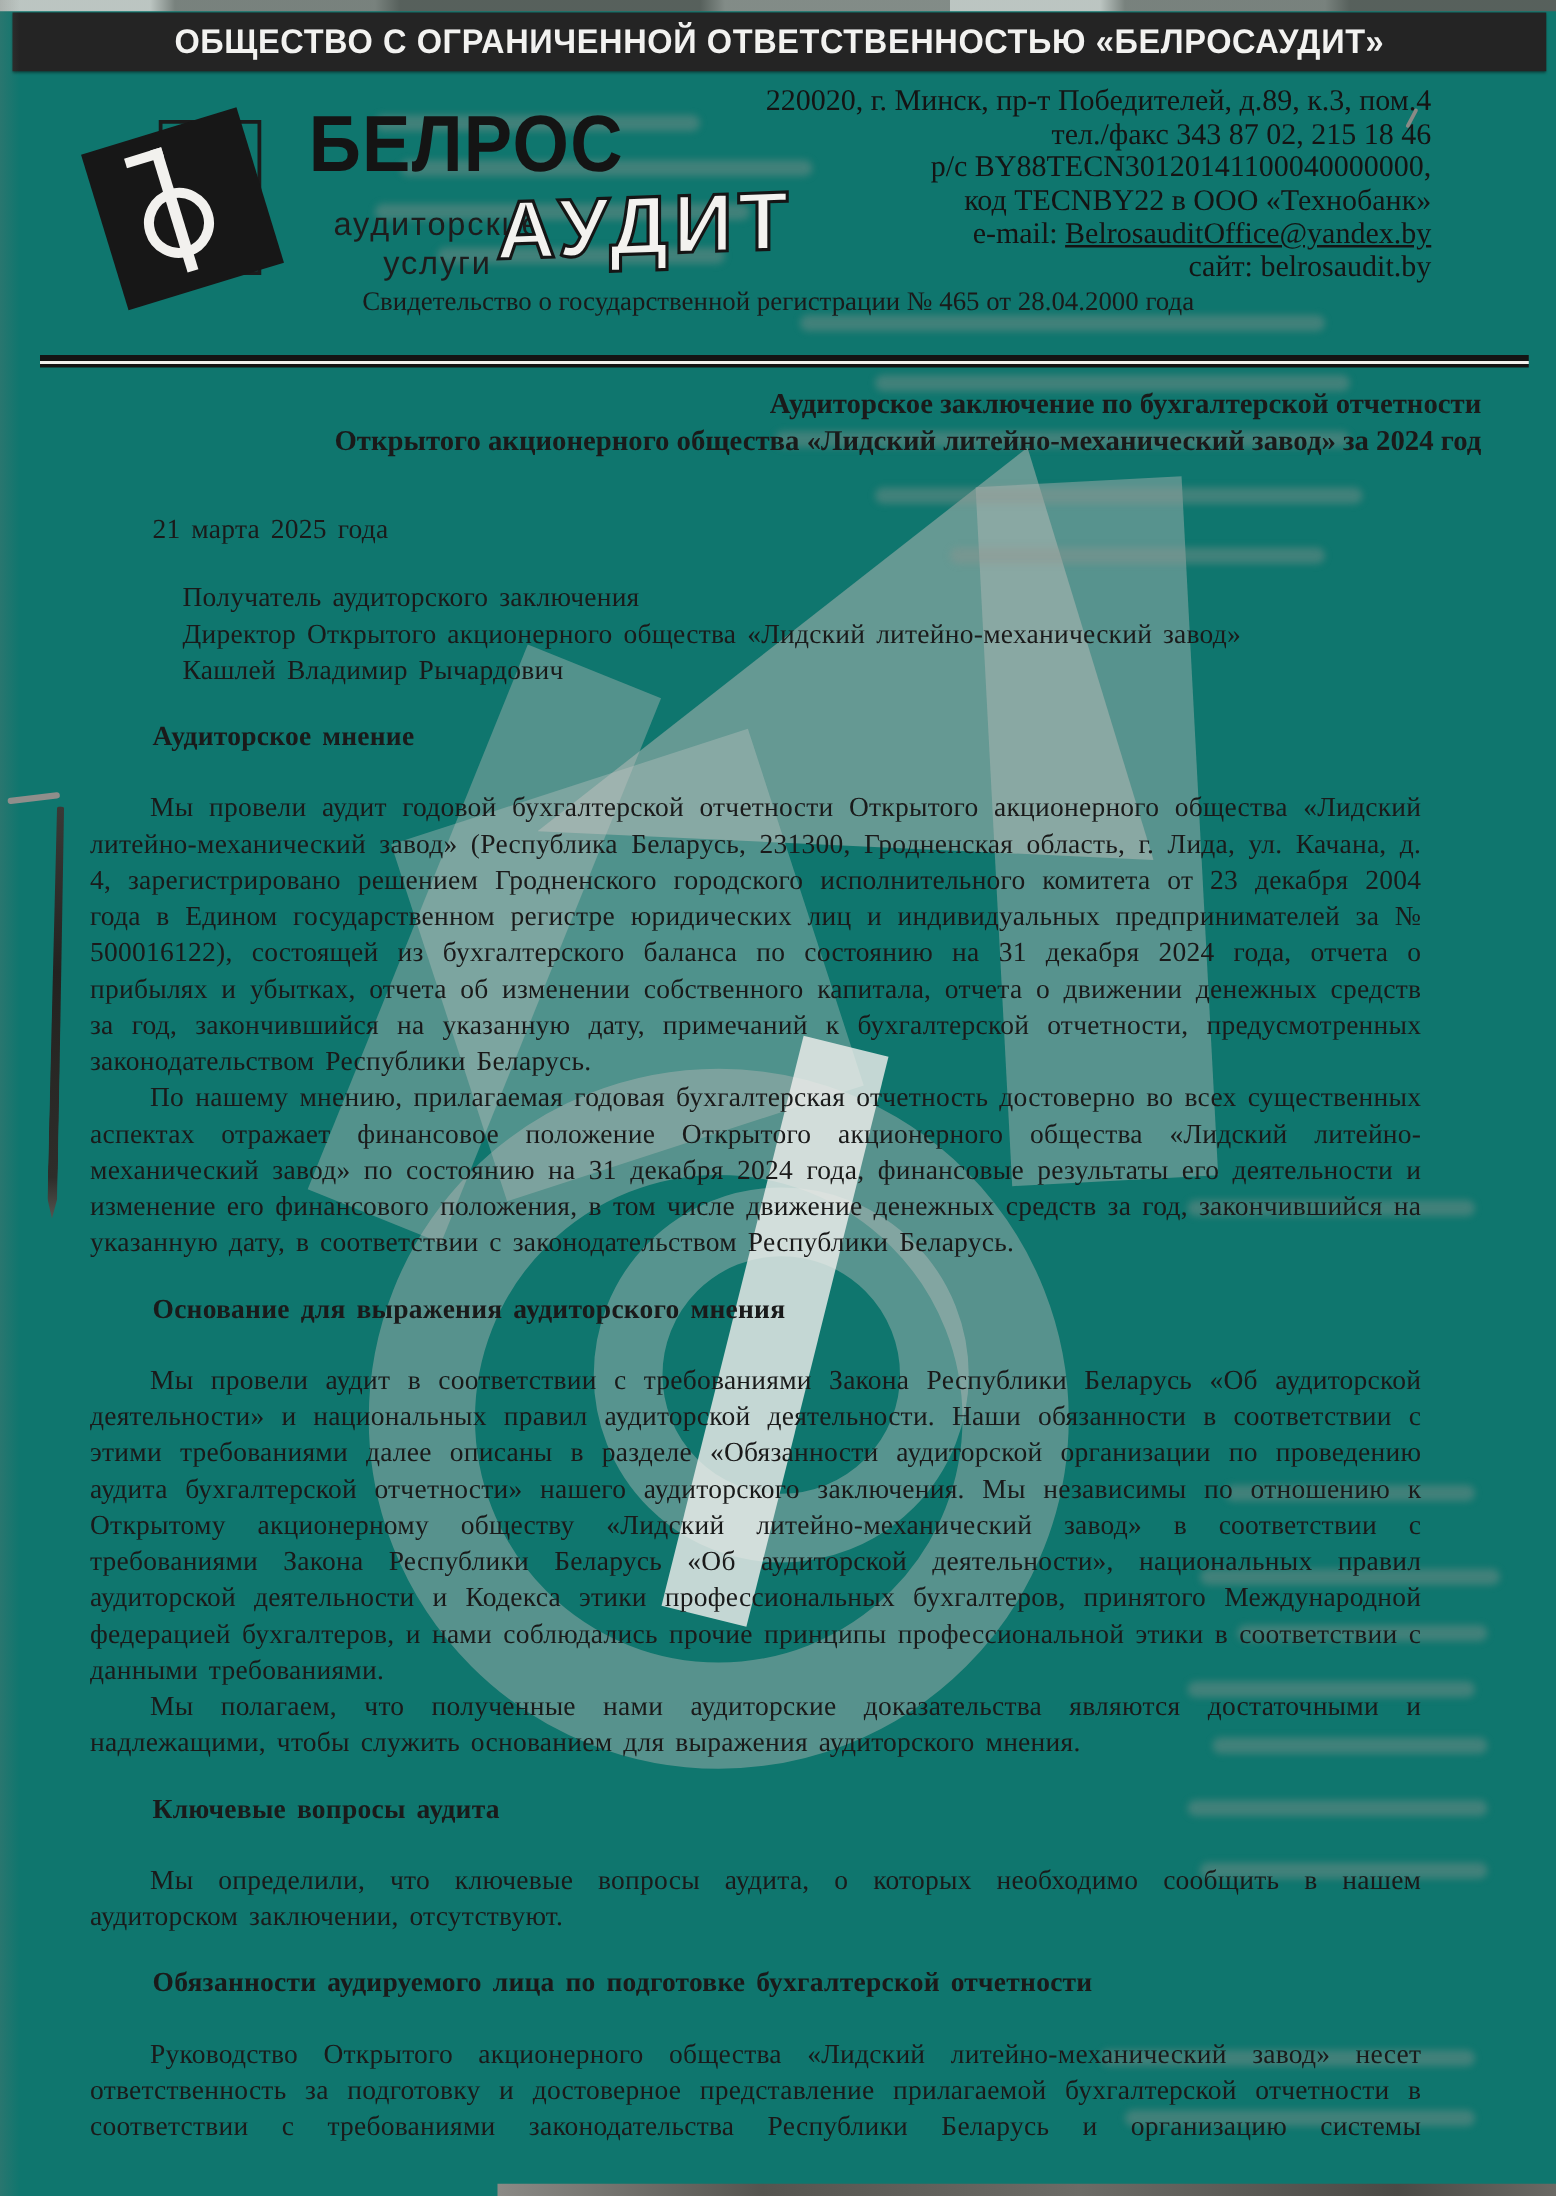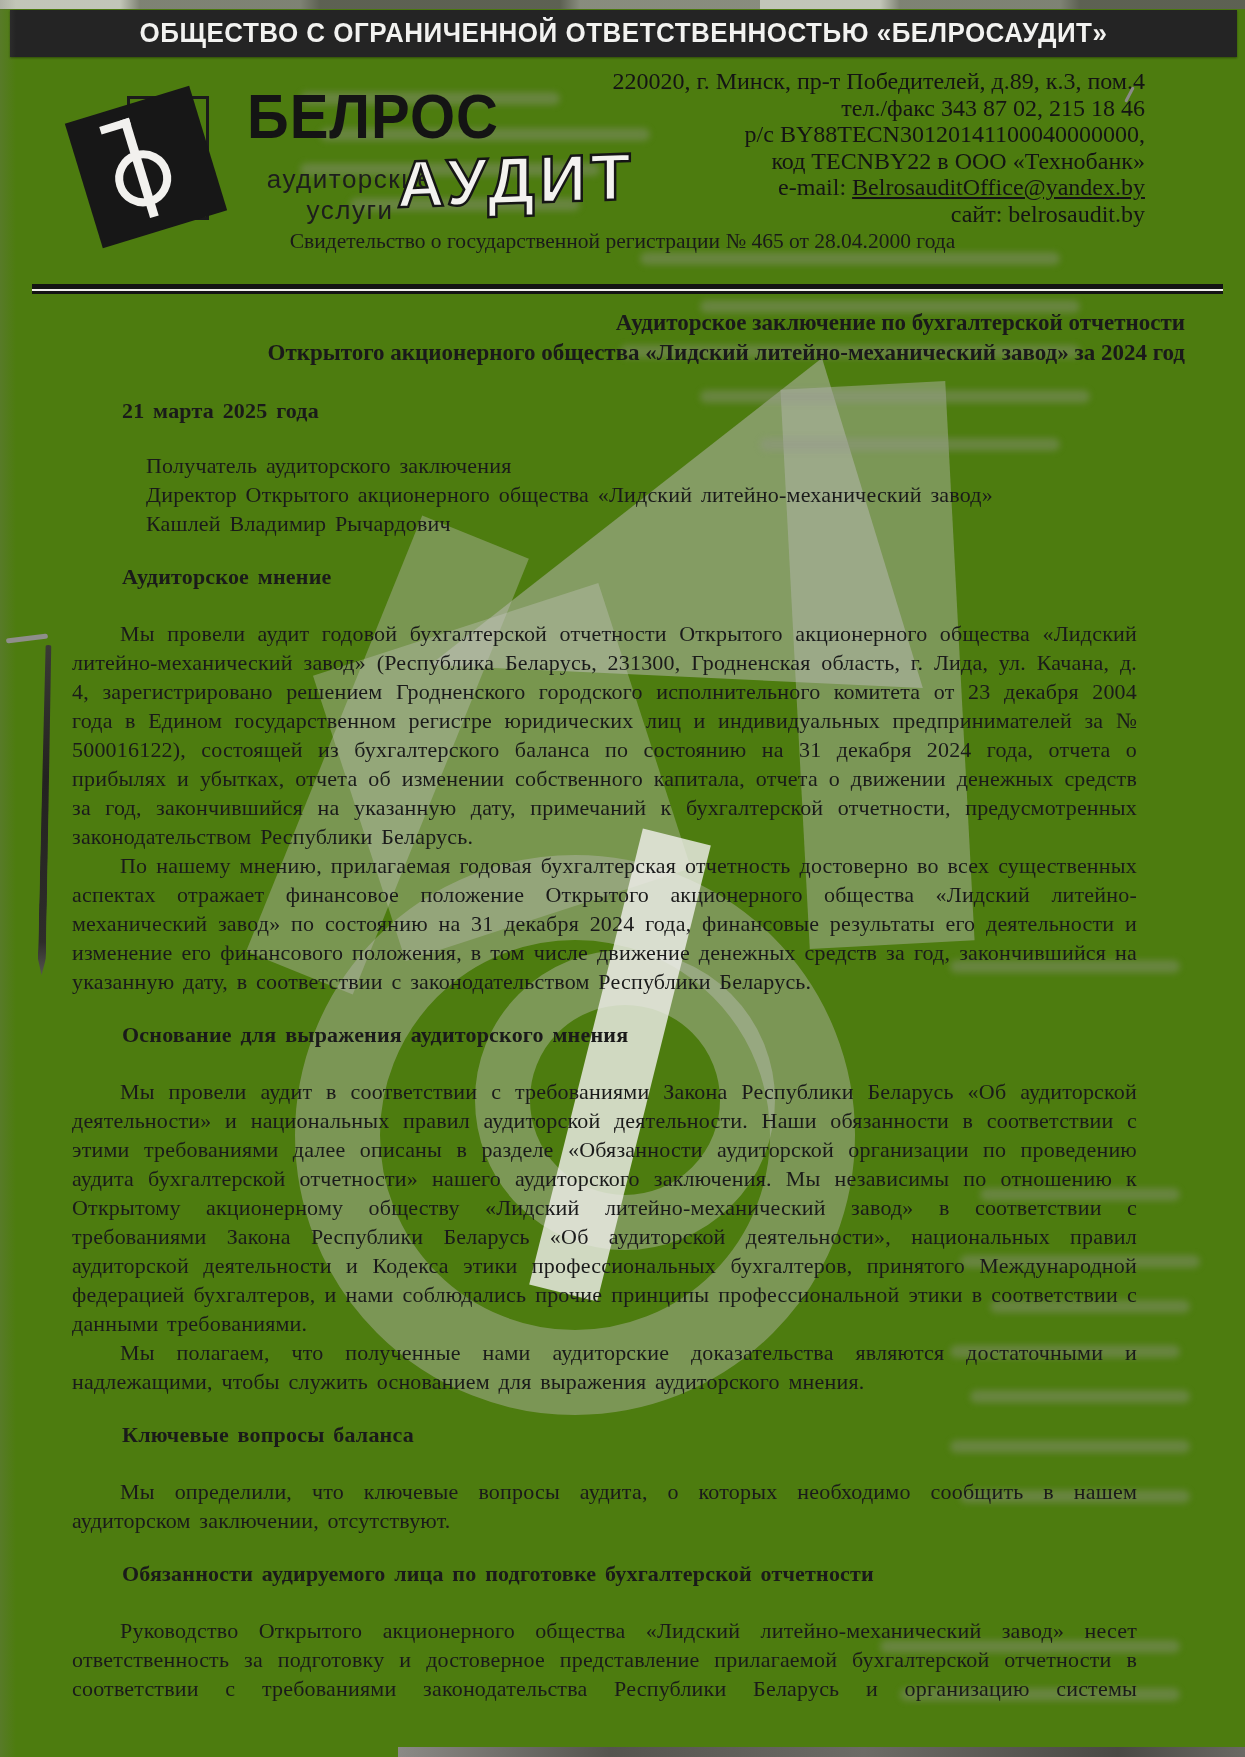--- a/index.html
+++ b/index.html
@@ -1,20 +1,20 @@
 <!DOCTYPE html>
 <html><head>
 <meta charset="utf-8">
 <style>
   html,body{margin:0;padding:0;background:#e8e7e4;}
   .page{
     position:relative;
     width:1245px;height:1757px;
     margin:0 auto;
-    background:#4d7c0f;
+    background:#0f766e;
     overflow:hidden;
     font-family:"Liberation Serif", serif;
     color:#1a1a1a;
   }
   
   .top-strip{
     position:absolute;left:0;top:0;width:100%;height:9px;z-index:3;
     background:repeating-linear-gradient(90deg,#cfcecb 0 120px,#84837f 140px 300px,#5f5e5a 320px 560px,#8f8e8a 580px 760px);
     opacity:.9;
   }
@@ -91,21 +91,21 @@
   .rule{
     position:absolute;left:32px;right:22px;top:284px;height:10px;z-index:2;
     background:linear-gradient(#141414 0 5px,#f1f0ed 5px 7px,#141414 7px 10px);
   }
   
   .doc-title{position:absolute;left:60px;right:60px;top:308px;z-index:2;text-align:right;font-weight:bold;font-size:23px;line-height:30px;}
   .content{
     position:absolute;left:72px;right:108px;top:392px;bottom:0;z-index:2;
     font-size:22px;line-height:29px;text-align:justify;word-spacing:3px;letter-spacing:.2px;
   }
-  .date-line{margin:4px 0 26px 50px;font-weight:bold;}
+  .date-line{margin:16px 0 26px 50px;}
   .recipient div{margin-left:74px;}
   .h{font-weight:bold;margin:24px 0 28px 50px;}
   .para{margin:0;text-indent:48px;}
   .para.cut{text-align-last:justify;}
 </style>
 </head>
 <body>
 
 <div class="page">
 
@@ -195,20 +195,20 @@
     </div>
 
     <div class="h">Аудиторское мнение</div>
     <p class="para">Мы провели аудит годовой бухгалтерской отчетности Открытого акционерного общества «Лидский литейно-механический завод» (Республика Беларусь, 231300, Гродненская область, г. Лида, ул. Качана, д. 4, зарегистрировано решением Гродненского городского исполнительного комитета от 23 декабря 2004 года в Едином государственном регистре юридических лиц и индивидуальных предпринимателей за № 500016122), состоящей из бухгалтерского баланса по состоянию на 31 декабря 2024 года, отчета о прибылях и убытках, отчета об изменении собственного капитала, отчета о движении денежных средств за год, закончившийся на указанную дату, примечаний к бухгалтерской отчетности, предусмотренных законодательством Республики Беларусь.</p>
     <p class="para">По нашему мнению, прилагаемая годовая бухгалтерская отчетность достоверно во всех существенных аспектах отражает финансовое положение Открытого акционерного общества «Лидский литейно-механический завод» по состоянию на 31 декабря 2024 года, финансовые результаты его деятельности и изменение его финансового положения, в том числе движение денежных средств за год, закончившийся на указанную дату, в соответствии с законодательством Республики Беларусь.</p>
 
     <div class="h">Основание для выражения аудиторского мнения</div>
     <p class="para">Мы провели аудит в соответствии с требованиями Закона Республики Беларусь «Об аудиторской деятельности» и национальных правил аудиторской деятельности. Наши обязанности в соответствии с этими требованиями далее описаны в разделе «Обязанности аудиторской организации по проведению аудита бухгалтерской отчетности» нашего аудиторского заключения. Мы независимы по отношению к Открытому акционерному обществу «Лидский литейно-механический завод» в соответствии с требованиями Закона Республики Беларусь «Об аудиторской деятельности», национальных правил аудиторской деятельности и Кодекса этики профессиональных бухгалтеров, принятого Международной федерацией бухгалтеров, и нами соблюдались прочие принципы профессиональной этики в соответствии с данными требованиями.</p>
     <p class="para">Мы полагаем, что полученные нами аудиторские доказательства являются достаточными и надлежащими, чтобы служить основанием для выражения аудиторского мнения.</p>
 
-    <div class="h">Ключевые вопросы баланса</div>
+    <div class="h">Ключевые вопросы аудита</div>
     <p class="para">Мы определили, что ключевые вопросы аудита, о которых необходимо сообщить в нашем аудиторском заключении, отсутствуют.</p>
 
     <div class="h">Обязанности аудируемого лица по подготовке бухгалтерской отчетности</div>
     <p class="para cut">Руководство Открытого акционерного общества «Лидский литейно-механический завод» несет ответственность за подготовку и достоверное представление прилагаемой бухгалтерской отчетности в соответствии с требованиями законодательства Республики Беларусь и организацию системы</p>
   </div>
 
 </div>
 
 </body></html>

